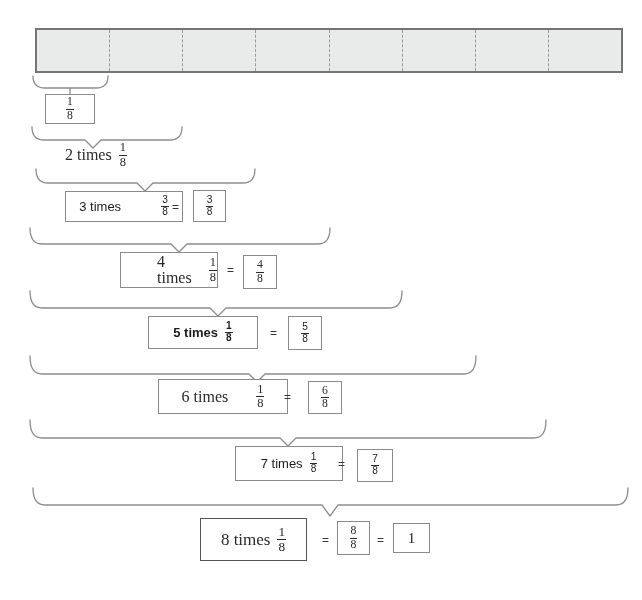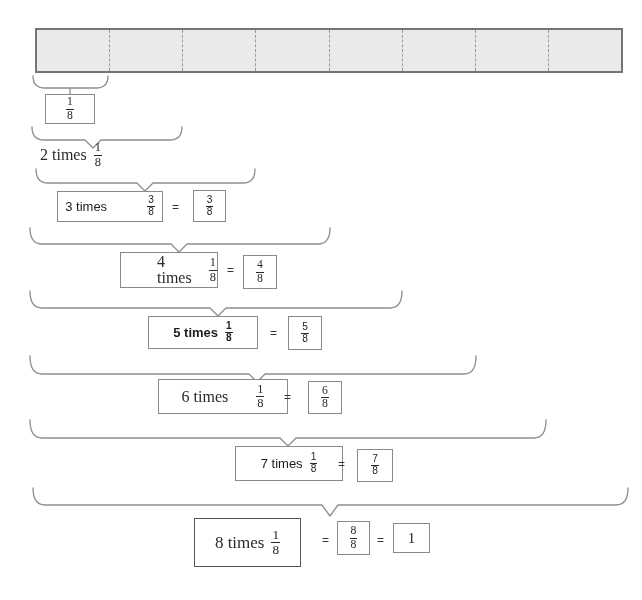--- a/index.html
+++ b/index.html
@@ -79,29 +79,29 @@
     <path d="M 33 488 Q 33 505 45 505 L 322 505 L 330 516 L 338 505 L 616 505 Q 628 505 628 488"></path>
   </svg>
 
   <div class="lbl box serif-row" style="left:45px;top:94px;width:50px;height:30px;font-size:15px;">
     <span class="frac">
       <span class="num">1</span>
       <span class="den">8</span>
     </span>
   </div>
 
-  <div class="lbl serif-row" style="left:40px;top:141px;height:28px;">
+  <div class="lbl serif-row" style="left:65px;top:141px;height:28px;">
     <span>2 times</span>
     <span class="frac">
       <span class="num">1</span>
       <span class="den">8</span>
     </span>
   </div>
 
-  <div class="lbl box sans-row" style="left:57px;top:191px;width:106px;height:31px;gap:40px;">
+  <div class="lbl box sans-row" style="left:65px;top:191px;width:118px;height:31px;gap:40px;">
     <span>3 times</span>
     <span class="frac">
       <span class="num">3</span>
       <span class="den">8</span>
     </span>
   </div>
   <span class="eq" style="left:172px;top:200px;">=</span>
   <div class="lbl box sans-row" style="left:193px;top:190px;width:33px;height:32px;">
     <span class="frac">
       <span class="num">3</span>
@@ -162,21 +162,21 @@
     </span>
   </div>
   <span class="eq" style="left:338px;top:457px;">=</span>
   <div class="lbl box sans-row" style="left:357px;top:449px;width:36px;height:33px;">
     <span class="frac">
       <span class="num">7</span>
       <span class="den">8</span>
     </span>
   </div>
 
-  <div class="lbl box box-strong serif-row big-serif" style="left:194px;top:518px;width:107px;height:49px;">
+  <div class="lbl box box-strong serif-row big-serif" style="left:200px;top:518px;width:107px;height:43px;">
     <span>8 times</span>
     <span class="frac">
       <span class="num">1</span>
       <span class="den">8</span>
     </span>
   </div>
   <span class="eq" style="left:322px;top:533px;">=</span>
   <div class="lbl box serif-row" style="left:337px;top:521px;width:33px;height:34px;font-size:15px;">
     <span class="frac">
       <span class="num">8</span>

